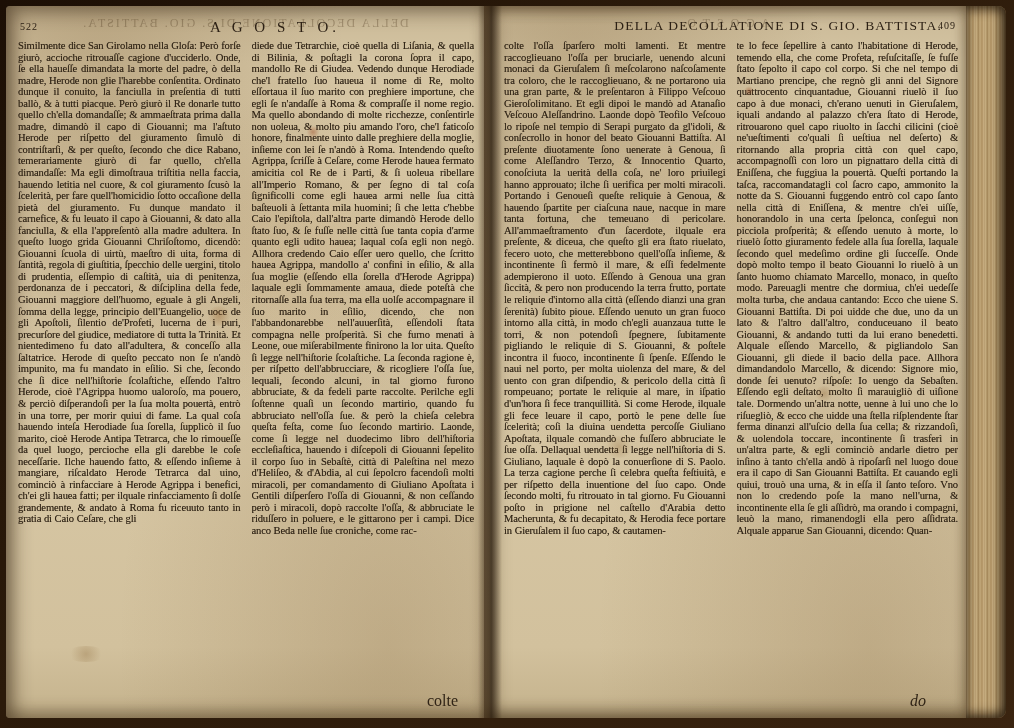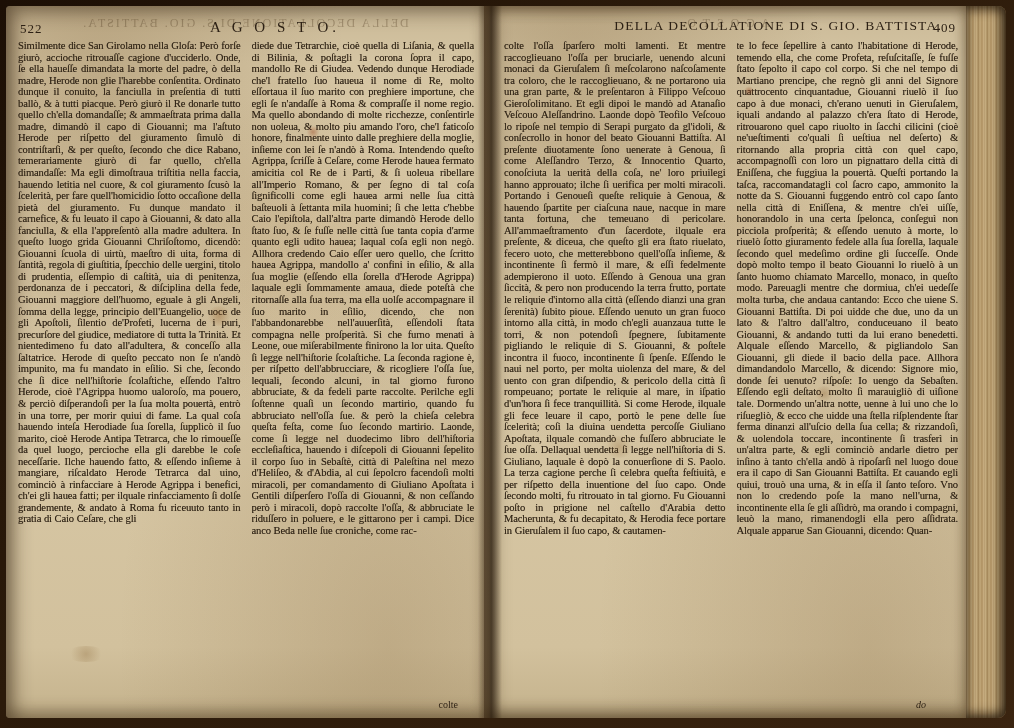--- a/index.html
+++ b/index.html
@@ -45,21 +45,21 @@
         #b59a6e 0px,#c9b183 2px,#9c7f52 3px,#c3aa7c 5px,#ad8f60 7px,#cdb488 9px),
       #b89c6e;
     box-shadow:inset -6px 0 10px rgba(30,18,6,.6), inset 0 6px 10px rgba(30,18,6,.45), inset 0 -6px 10px rgba(30,18,6,.5);
   }
   
   .page-header{
     position:absolute;top:12px;left:0;right:0;height:22px;
     color:#2c2014;
   }
   .pagenum{
-    position:absolute;font-size:13px;letter-spacing:1px;
+    position:absolute;font-size:10px;letter-spacing:1px;
   }
   .page.left .pagenum{left:14px;top:3px;}
   .page.right .pagenum{right:10px;top:2px;}
   .running-title{
     position:absolute;left:0;right:0;text-align:center;
     font-size:14px;letter-spacing:3px;font-variant:small-caps;
     white-space:nowrap;
   }
   .page.left .running-title{letter-spacing:4px;font-size:15px;top:1px;left:60px;}
   .page.right .running-title{letter-spacing:1.2px;font-size:13.5px;top:0;right:24px;left:auto;}
@@ -78,21 +78,21 @@
   }
   .page.right .columns{left:20px;right:8px;}
   .col{
     flex:1;height:100%;overflow:hidden;
     font-size:10.6px;line-height:11.55px;
     text-align:justify;color:#302416;
     letter-spacing:-0.15px;word-spacing:0.2px;
     text-shadow:0 0 .4px rgba(48,36,22,.55);
   }
   .catchword{
-    position:absolute;bottom:8px;font-size:10px;color:#302416;
+    position:absolute;bottom:8px;font-size:16px;color:#302416;
   }
   .page.left .catchword{right:26px;}
   .page.right .catchword{right:40px;font-style:italic;}
   
   .stain{position:absolute;border-radius:50%;pointer-events:none;}
   .s1{left:200px;top:300px;width:26px;height:20px;background:radial-gradient(circle,rgba(140,85,30,.35),rgba(0,0,0,0) 70%);}
   .s2{left:60px;top:640px;width:40px;height:16px;background:radial-gradient(circle,rgba(120,80,30,.25),rgba(0,0,0,0) 70%);}
   .s3{left:300px;top:120px;width:14px;height:12px;background:radial-gradient(circle,rgba(150,60,20,.4),rgba(0,0,0,0) 70%);}
   .s4{left:120px;top:430px;width:30px;height:22px;background:radial-gradient(circle,rgba(130,90,40,.28),rgba(0,0,0,0) 70%);}
   .s5{left:260px;top:80px;width:10px;height:10px;background:radial-gradient(circle,rgba(140,60,20,.45),rgba(0,0,0,0) 70%);}

